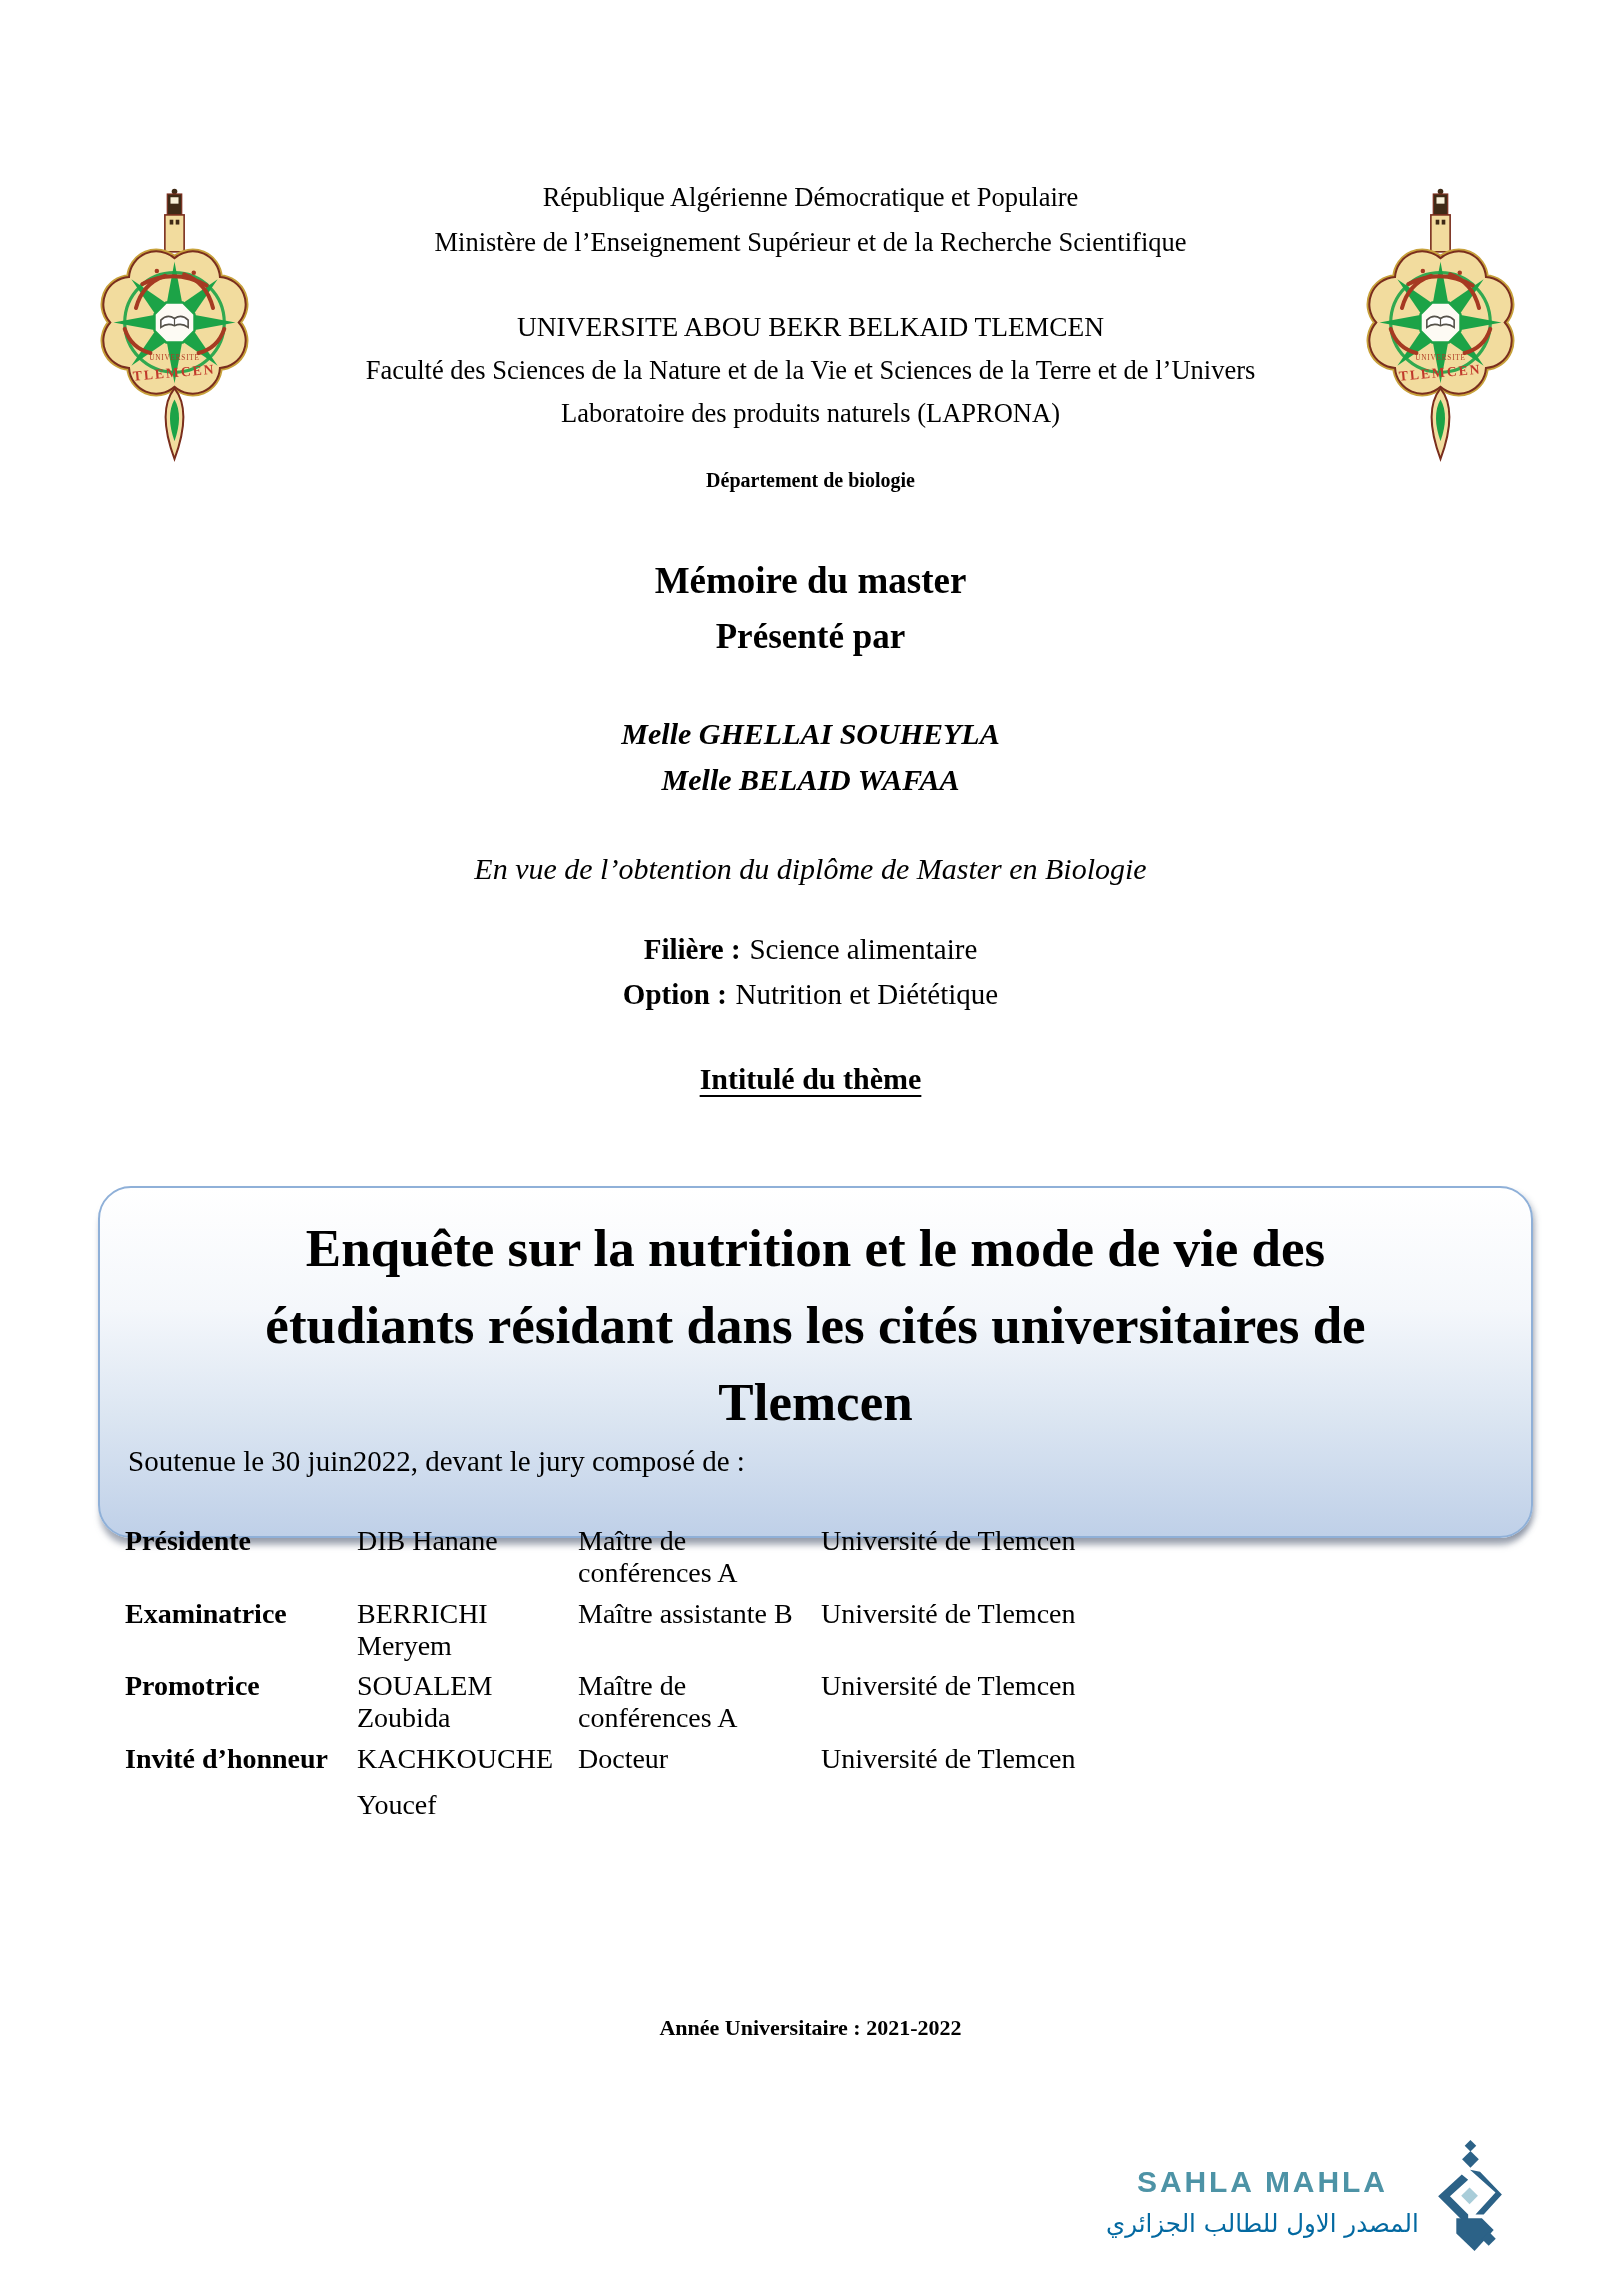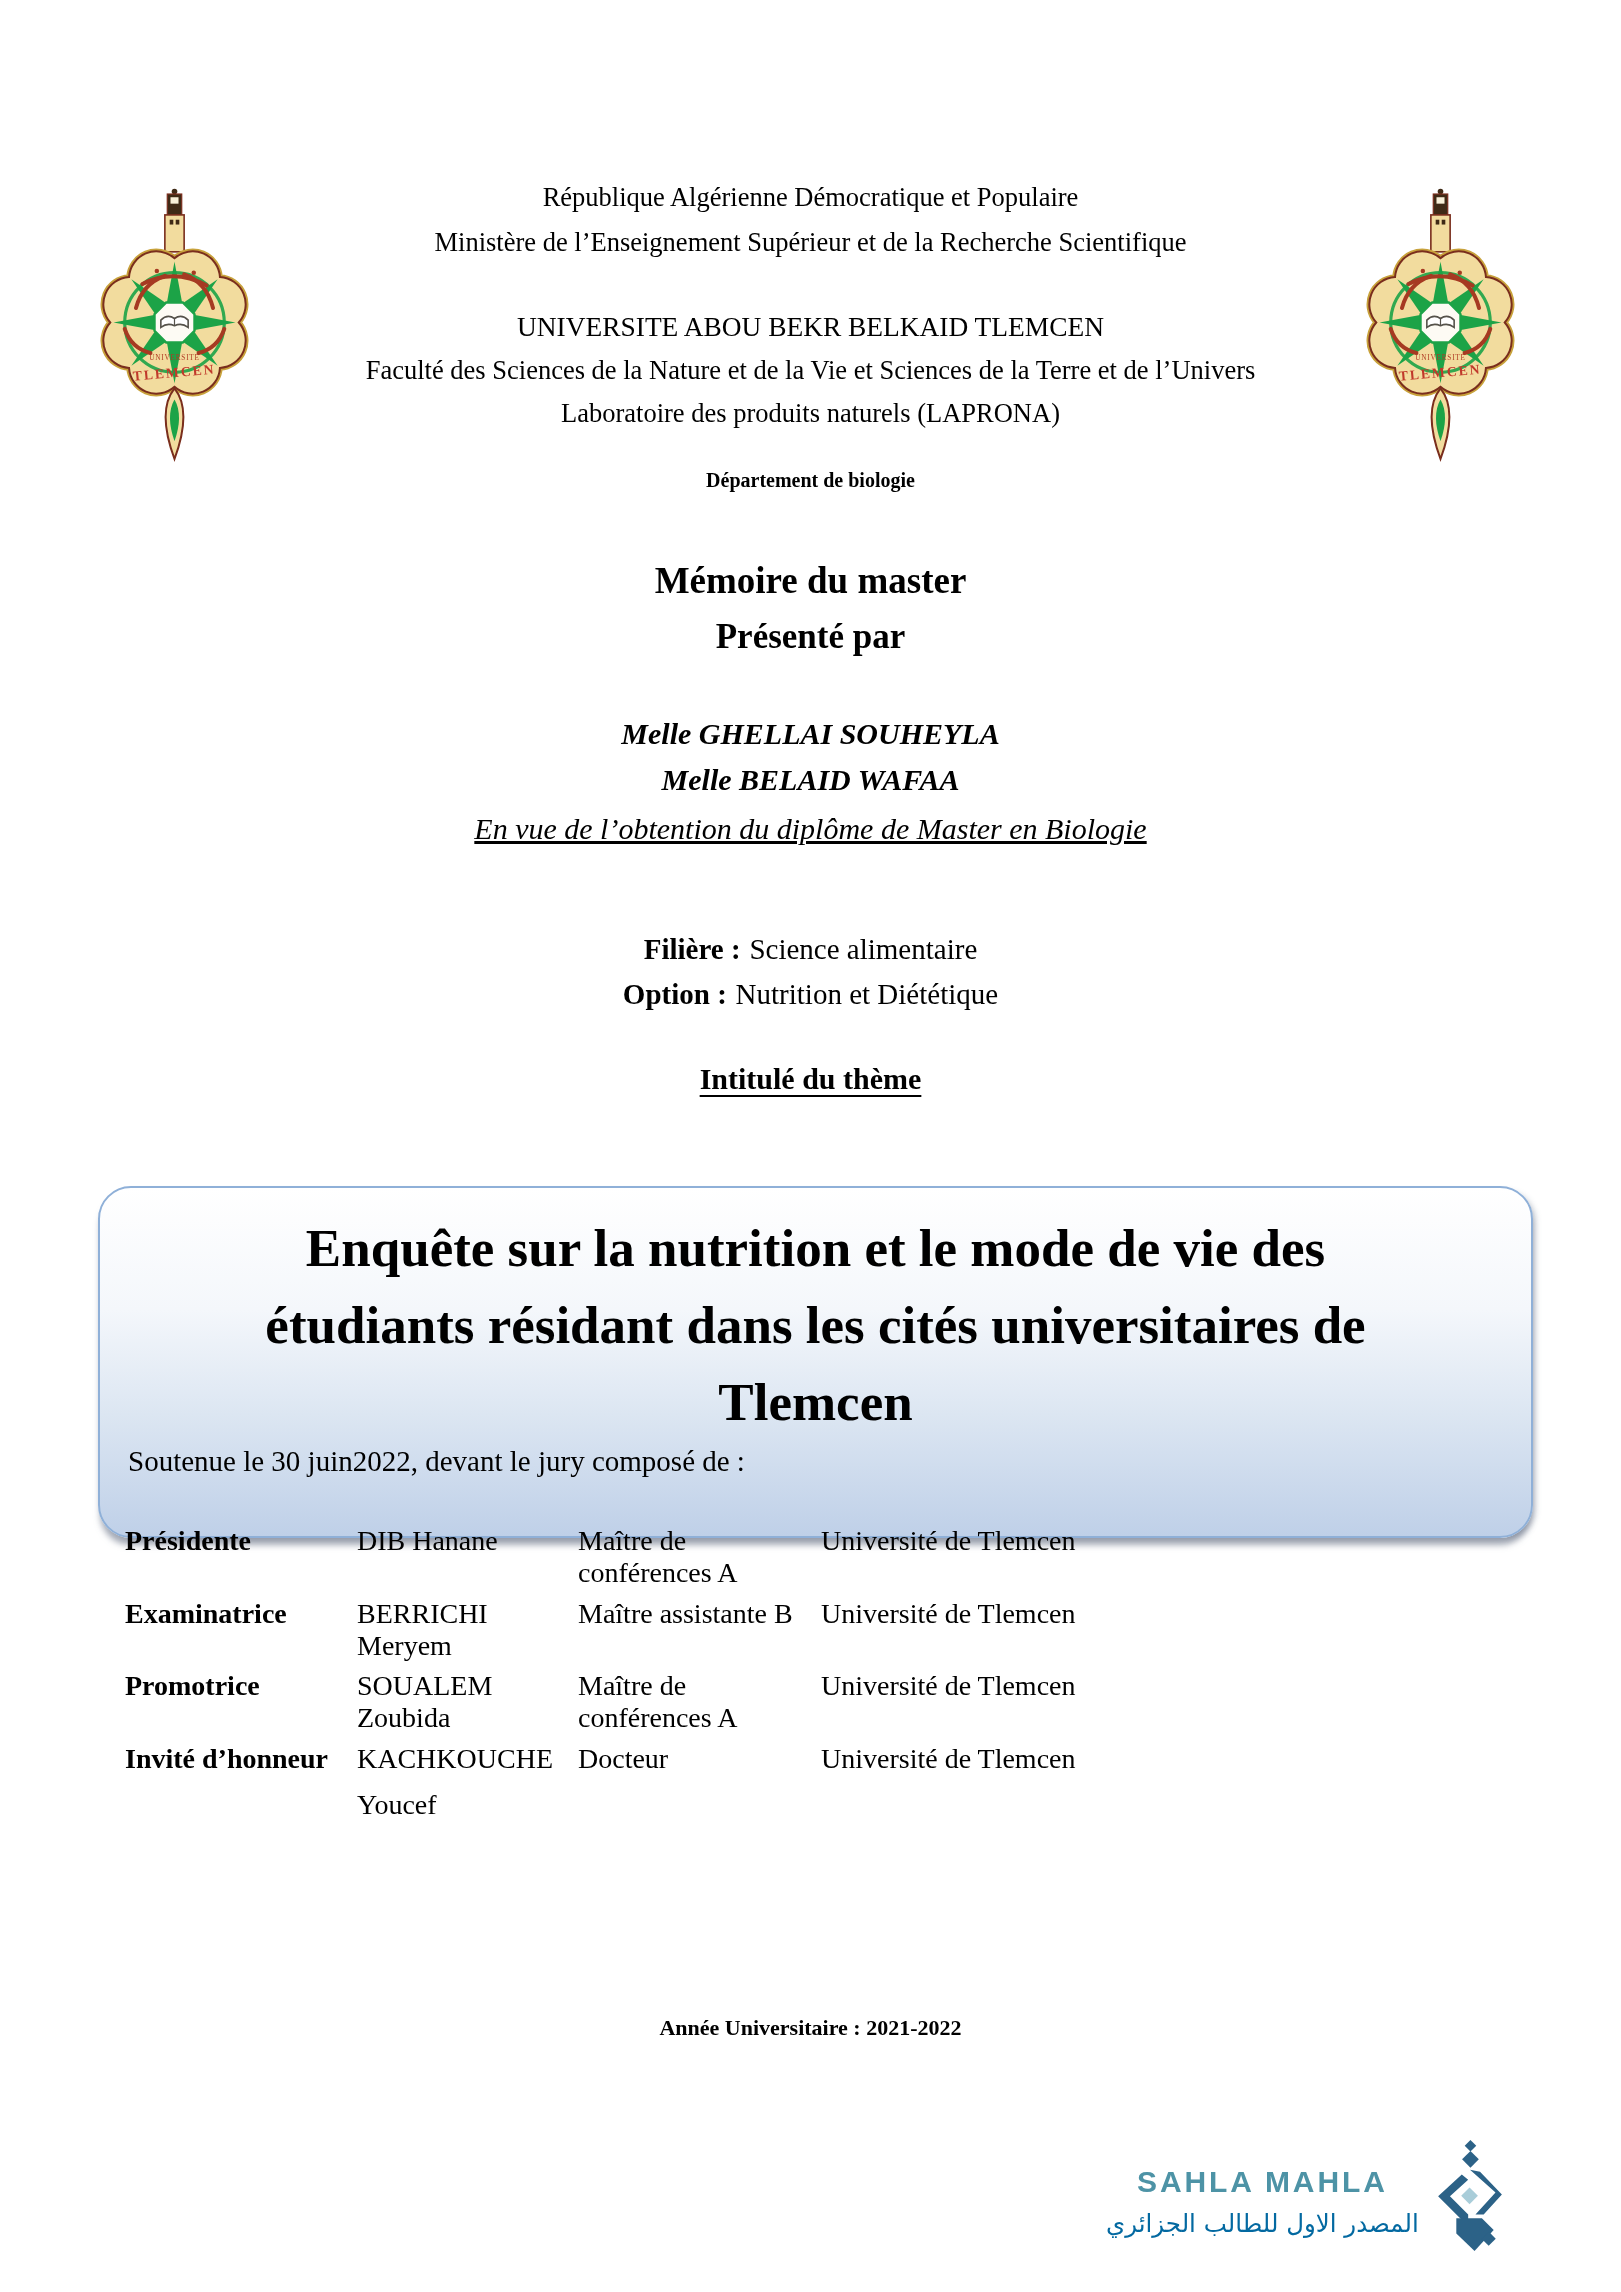--- a/index.html
+++ b/index.html
@@ -14,21 +14,21 @@
   .l1 { top:182px; font-size:26.5px; }
   .l2 { top:227px; font-size:26.5px; }
   .l3 { top:312px; font-size:27.4px; }
   .l4 { top:355px; font-size:26.5px; }
   .l5 { top:398px; font-size:26.5px; }
   .dept { top:469px; font-size:20px; font-weight:bold; }
   .memoire { top:559px; font-size:37px; font-weight:bold; }
   .presente { top:617px; font-size:35px; font-weight:bold; }
   .auth1 { top:717px; font-size:30px; font-weight:bold; font-style:italic;text-align:center; }
   .auth2 { top:763px; font-size:30px; font-weight:bold; font-style:italic; }
-  .envue { top:812px; font-size:30px; font-style:italic;text-decoration:underline; }
+  .envue { top:852px; font-size:30px; font-style:italic; }
   .filiere { top:933px; font-size:29px; }
   .option { top:978px; font-size:29px; }
   .lbl { font-weight:bold; margin-right:8.8px; }
   .intitule { top:1062px; font-size:30px; font-weight:bold; text-decoration:underline; text-underline-offset:5.9px; text-decoration-thickness:2px; }
 
   
   .logo { position:absolute; top:186px; width:161px; height:277px; }
   .logo-left { left:94px; }
   .logo-right { left:1360px; }
 

